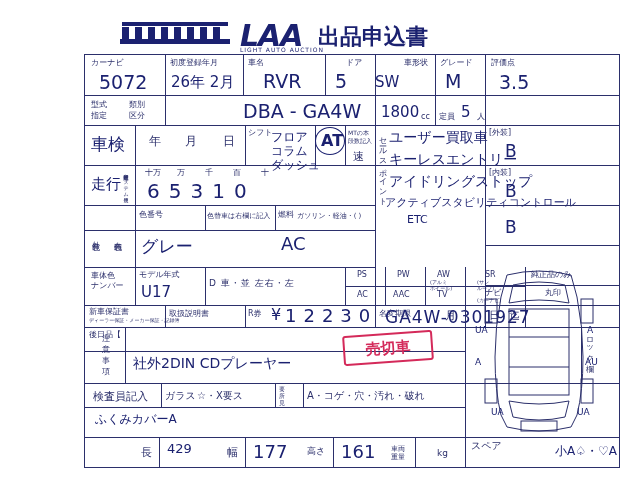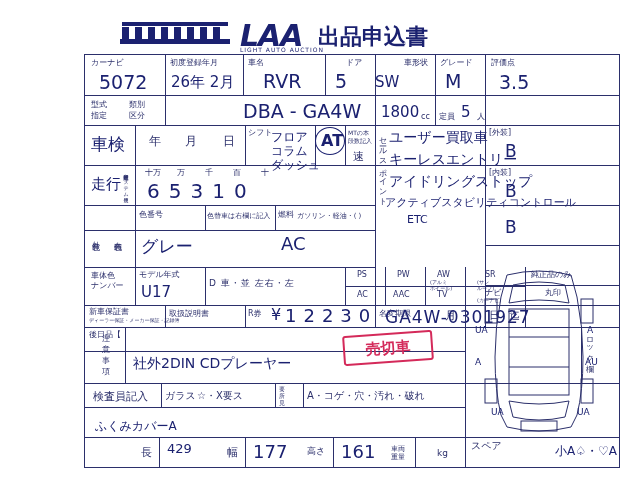--- a/index.html
+++ b/index.html
@@ -240,21 +240,21 @@
 
     <div class="h" style="left:0;top:352px;width:380px;"></div>
     <div class="v" style="left:76px;top:328px;height:24px;"></div>
     <div class="v" style="left:190px;top:328px;height:24px;"></div>
     <div class="v" style="left:218px;top:328px;height:24px;"></div>
     <div class="lbl" style="left:8px;top:336px;font-size:11px;">検査員記入</div>
     <div class="lbl" style="left:80px;top:336px;font-size:10px;">ガラス</div>
     <div class="lbl" style="left:112px;top:336px;font-size:10px;text-align:center;">☆・X要ス</div>
     <div class="lbl" style="left:194px;top:330px;font-size:6px;line-height:7px;">要<br>所<br>見</div>
     <div class="lbl" style="left:222px;top:336px;font-size:10px;">A・コゲ・穴・汚れ・破れ</div>
-    <div class="hand" style="left:10px;top:356px;font-size:12px;margin-top:7px;">ふくみカバーA</div>
+    <div class="hand" style="left:10px;top:356px;font-size:12px;">ふくみカバーA</div>
 
     <div class="h" style="left:0;top:382px;width:534px;"></div>
     <div class="v" style="left:380px;top:328px;height:84px;"></div>
 
     <div class="h" style="left:0;top:382px;width:380px;"></div>
     <div class="v" style="left:74px;top:382px;height:30px;"></div>
     <div class="v" style="left:160px;top:382px;height:30px;"></div>
     <div class="v" style="left:248px;top:382px;height:30px;"></div>
     <div class="v" style="left:330px;top:382px;height:30px;"></div>
 

